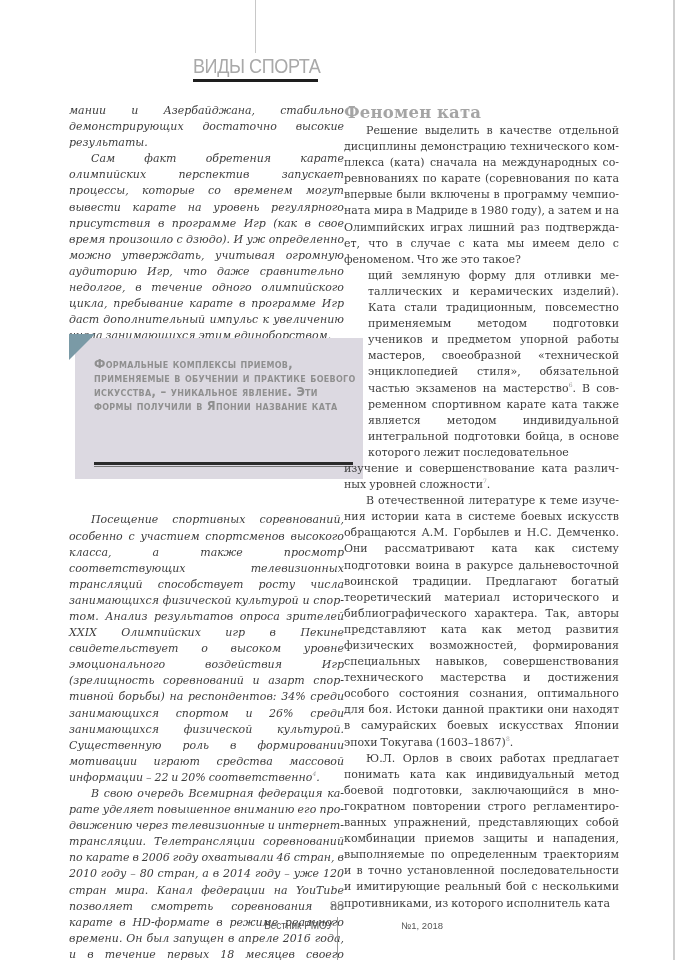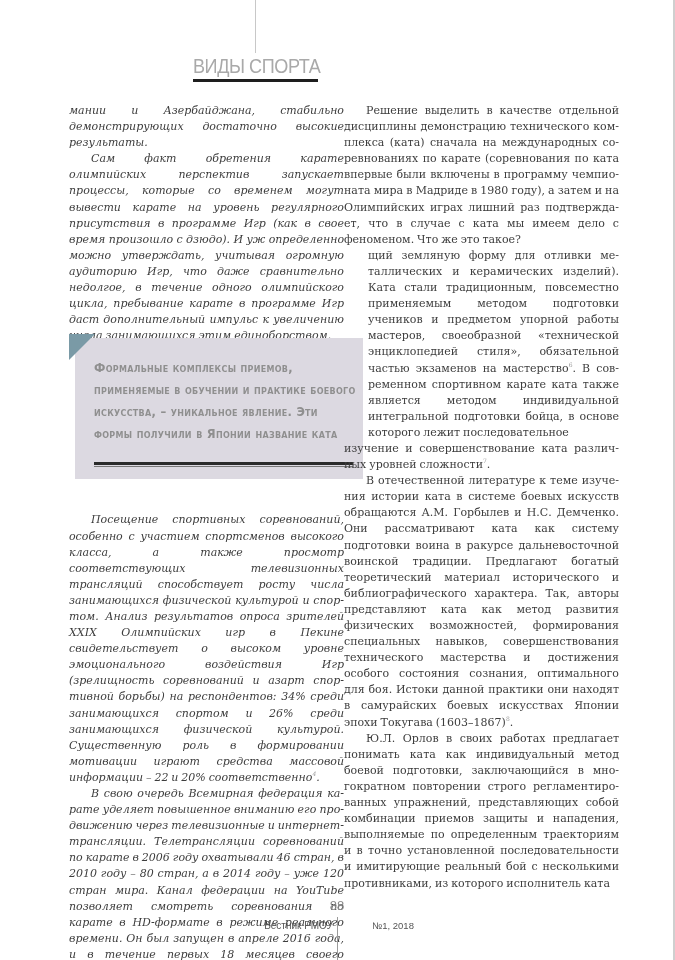--- a/index.html
+++ b/index.html
@@ -90,21 +90,21 @@
     width: 0; height: 0;
     border-top: 26px solid #7a9aa6;
     border-right: 26px solid transparent;
   }
   .pullquote-text {
     position: absolute;
     left: 94px; top: 357px;
     width: 262px;
     font-family: "DejaVu Sans", sans-serif;
     font-size: 11.5px;
-    line-height: 22px;
+    line-height: 14px;
     font-weight: bold;
     color: #8f8f8f;
     font-variant: small-caps;
     letter-spacing: 0.3px;
   }
   .pullquote-rule-dark {
     position: absolute;
     left: 94px; top: 462px;
     width: 259px; height: 3px;
     background: #2a2a2a;
@@ -133,21 +133,21 @@
     width: 93px;
     text-align: right;
     font-family: "Liberation Sans", sans-serif;
     font-size: 10px;
     color: #555;
   }
   .footer-issue {
     position: absolute;
     left: 343px; top: 920px;
     width: 100px;
-    text-align: center;
+    text-align: right;
     font-family: "Liberation Sans", sans-serif;
     font-size: 9.5px;
     color: #555;
   }
   .footer-vline {
     position: absolute;
     left: 337px; top: 917px;
     width: 1px; height: 43px;
     background: #9a9a9a;
   }
@@ -169,20 +169,21 @@
   <p><span>В свою очередь Всемирная федерация ка­рате уделяет повышенное вниманию его про­движению через телевизионные и интернет-трансляции. Телетрансляции соревнований по карате в 2006 году охватывали 46 стран, в 2010 году – 80 стран, а в 2014 году – уже 120 стран мира. Канал федерации на YouTube позволяет смотреть соревнования по карате в HD-форма­те в режиме реального времени. Он был запу­щен в апреле 2016 года, и в течение первых 18 месяцев своего существования этот канал на­брал более 10 млн просмотров</span><span class="sup">5</span><span>.</span></p>
 </div>
 
 <div class="pullquote"></div>
 <div class="pullquote-corner"></div>
 <div class="pullquote-text">Формальные комплексы приемов, применяемые в обучении и практике боевого искусства, – уникальное явление. Эти формы получили в Японии название ката</div>
 <div class="pullquote-rule-dark"></div>
 <div class="pullquote-rule-light"></div>
 
 <div class="col col-right">
+  <h2>Феномен ката</h2>
   <p>Решение выделить в качестве отдельной дисциплины демонстрацию технического ком­плекса (ката) сначала на международных со­ревнованиях по карате (соревнования по ката впервые были включены в программу чемпио­ната мира в Мадриде в 1980 году), а затем и на Олимпийских играх лишний раз подтвержда­ет, что в случае с ката мы имеем дело с феноме­ном. Что же это такое?</p>
   <p class="noindent wrap-indent"><span>щий земляную форму для отливки ме­таллических и керамических изделий). Ката стали традиционным, повсемест­но применяемым методом подготовки учеников и предметом упорной работы мастеров, своеобразной «технической энциклопедией стиля», обязательной частью экзаменов на мастерство</span><span class="sup">6</span><span>. В сов­ременном спортивном карате ката так­же является методом индивидуальной интегральной подготовки бойца, в ос­нове которого лежит последовательное</span></p>
   <p class="noindent"><span>изучение и совершенствование ката различ­ных уровней сложности</span><span class="sup">7</span><span>.</span></p>
   <p><span>В отечественной литературе к теме изуче­ния истории ката в системе боевых искусств обращаются А.М. Горбылев и Н.С. Демченко. Они рассматривают ката как систему подготов­ки воина в ракурсе дальневосточной воинской традиции. Предлагают богатый теоретический материал исторического и библиографическо­го характера. Так, авторы представляют ката как метод развития физических возможно­стей, формирования специальных навыков, совершенствования технического мастерства и достижения особого состояния сознания, оп­тимального для боя. Истоки данной практики они находят в самурайских боевых искусствах Японии эпохи Токугава (1603–1867)</span><span class="sup">8</span><span>.</span></p>
   <p>Ю.Л. Орлов в своих работах предлагает понимать ката как индивидуальный метод боевой подготовки, заключающийся в мно­гократном повторении строго регламентиро­ванных упражнений, представляющих собой комбинации приемов защиты и нападения, выполняемые по определенным траекториям и в точно установленной последовательности и имитирующие реальный бой с несколькими противниками, из которого исполнитель ката</p>
 </div>
 
 <div class="footer-page">88</div>
 <div class="footer-journal">Вестник РМОУ</div>
 <div class="footer-vline"></div>

